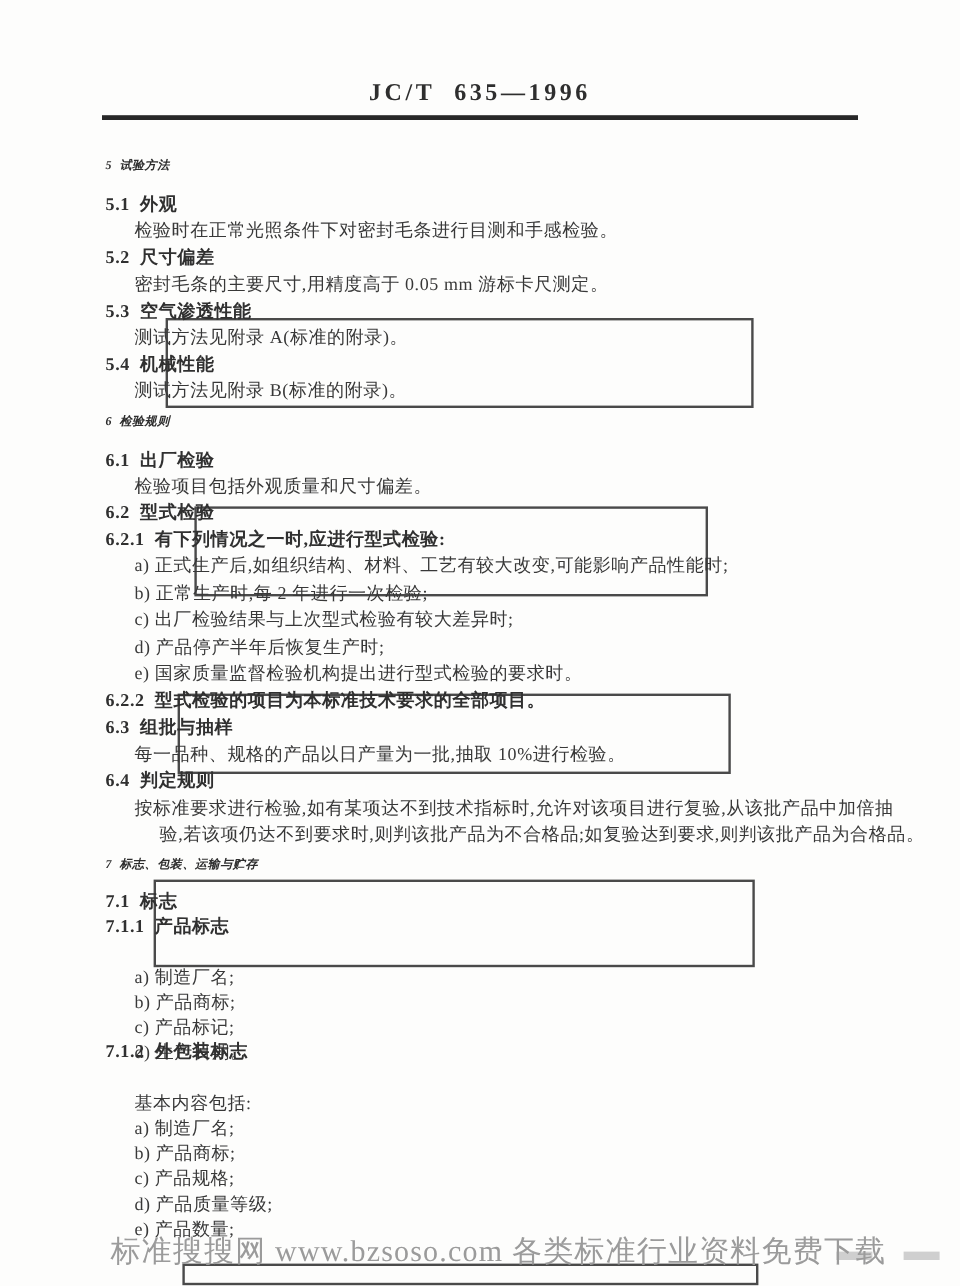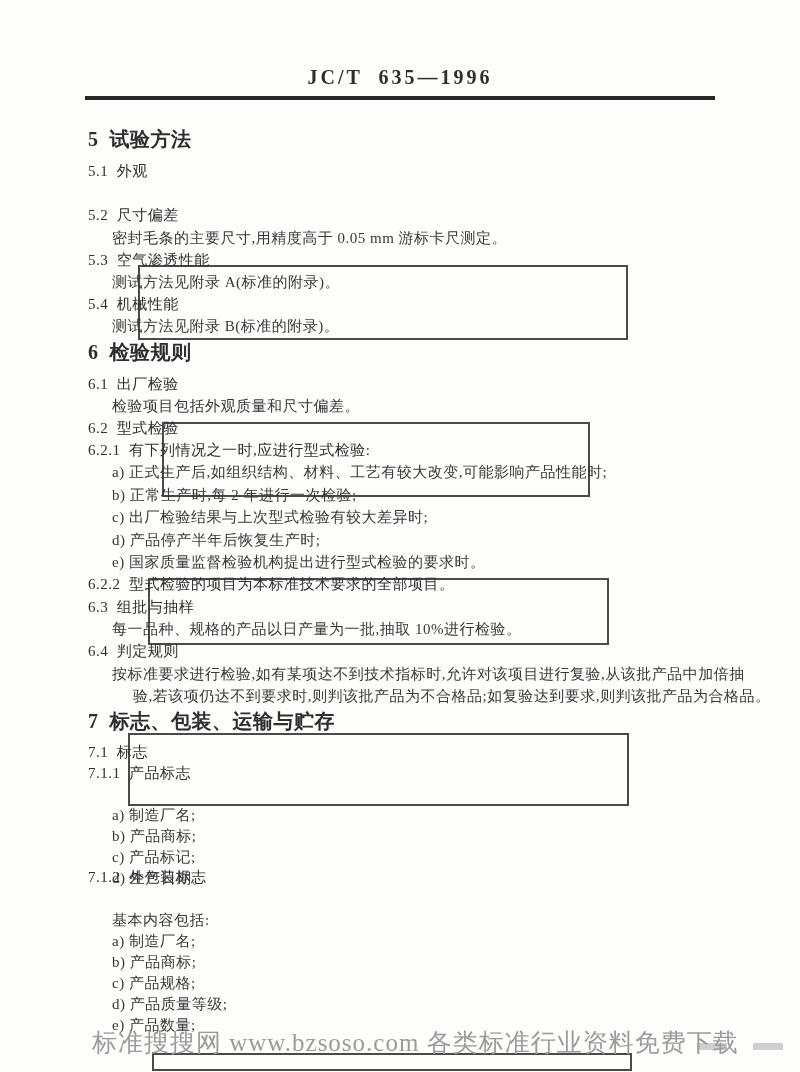--- a/index.html
+++ b/index.html
@@ -66,22 +66,22 @@
     position: absolute;
     left: 112px;
     height: 20px;
     line-height: 20px;
     font-size: 15px;
     letter-spacing: 0.5px;
     white-space: pre;
     color: #383838;
     z-index: 2;
   }
-  .h1 { left: 88px; font-weight: bold; font-size: 20px; color: #2d2d2d; }
-  .h2 { left: 88px; font-weight: normal; color: #303030; }
+  .h1 { left: 88px; font-weight: bold; font-size: 10px; color: #2d2d2d; font-style: italic; }
+  .h2 { left: 88px; font-weight: bold; color: #303030; }
   .cont { left: 85px; margin-left: 48px; }
   
   .abox {
     position: absolute;
     border: 2px solid #4a4a4a;
     background: transparent;
     z-index: 1;
   }
   #abox1 { left: 138px; top: 265px; width: 486px; height: 71px; }
   #abox2 { left: 162px; top: 422px; width: 424px; height: 71px; }
@@ -101,20 +101,21 @@
 <body>
 
 <div id="page">
 
   <div class="std-number">JC/T  635—1996</div>
   <div class="header-rule"></div>
 
 
   <div class="ln h1" style="top:129px">5  试验方法</div>
   <div class="ln h2" style="top:161px">5.1  外观</div>
+  <div class="ln" style="top:183px">检验时在正常光照条件下对密封毛条进行目测和手感检验。</div>
   <div class="ln h2" style="top:205px">5.2  尺寸偏差</div>
   <div class="ln" style="top:228px">密封毛条的主要尺寸,用精度高于 0.05 mm 游标卡尺测定。</div>
   <div class="ln h2" style="top:250px">5.3  空气渗透性能</div>
   <div class="ln" style="top:272px">测试方法见附录 A(标准的附录)。</div>
   <div class="ln h2" style="top:294px">5.4  机械性能</div>
   <div class="ln" style="top:316px">测试方法见附录 B(标准的附录)。</div>
   <div class="ln h1" style="top:342px">6  检验规则</div>
   <div class="ln h2" style="top:374px">6.1  出厂检验</div>
   <div class="ln" style="top:396px">检验项目包括外观质量和尺寸偏差。</div>
   <div class="ln h2" style="top:418px">6.2  型式检验</div>

